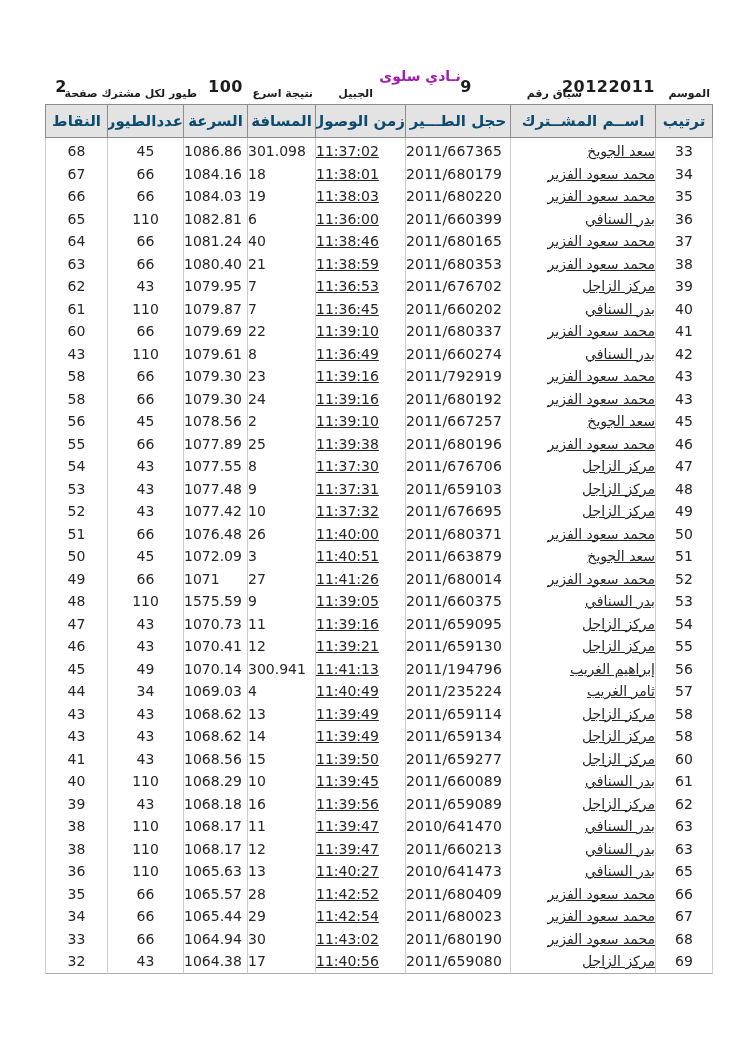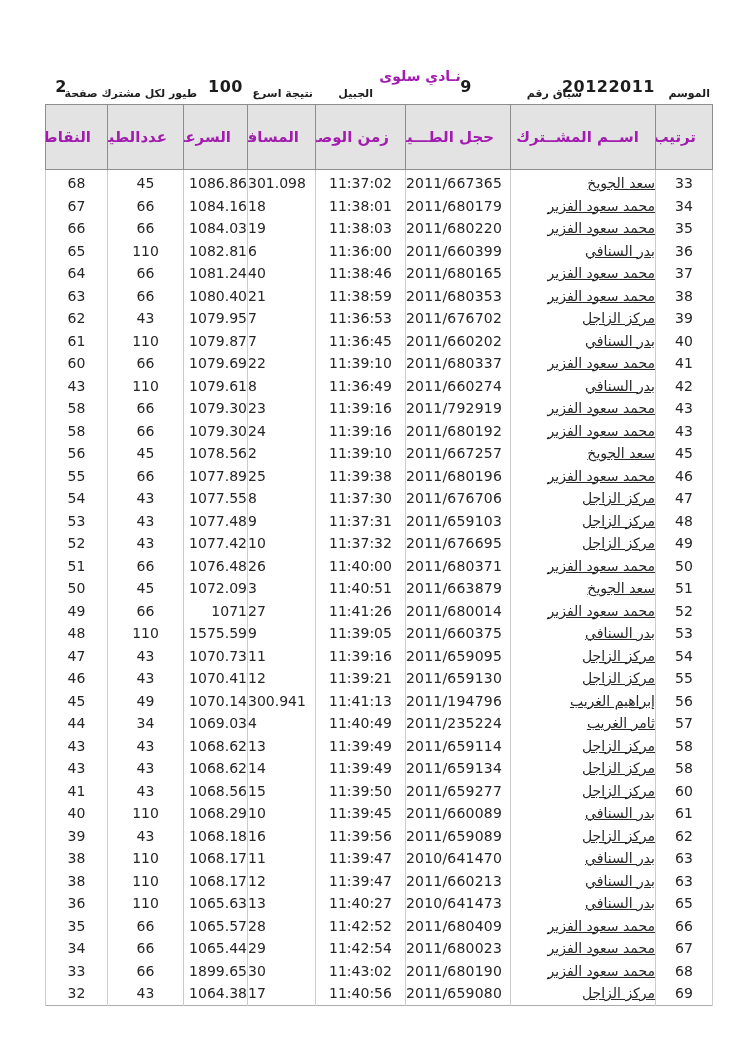--- a/index.html
+++ b/index.html
@@ -44,23 +44,23 @@
     width: 667px;
     border-collapse: collapse;
     table-layout: fixed;
   }
   table.results thead th {
     background: #e3e3e3;
     border: 1px solid #8d8d8d;
     height: 32px;
     font-size: 15px;
     font-weight: bold;
-    color: #a21caf;
+    color: #0c4a6e;
     text-align: center;
-    padding: 16px;
+    padding: 0;
     overflow: hidden;
     white-space: nowrap;
   }
   table.results tbody td {
     border-left: 1px solid #cccccc;
     border-right: 1px solid #cccccc;
     height: 22.5px;
     line-height: 22.5px;
     font-size: 14px;
     color: #262626;
@@ -68,23 +68,23 @@
     overflow: hidden;
     white-space: nowrap;
   }
   table.results tbody {
     border-bottom: 1px solid #ababab;
   }
   table.results tbody tr:first-child td { padding-top: 2px; }
   td[data-col="rank"]     { text-align: center; }
   td[data-col="name"]     { text-align: right; padding-right: 5px; text-decoration: underline; }
   td[data-col="ring"]     { text-align: left; letter-spacing: 0.2px; }
-  td[data-col="time"]     { text-align: center; padding-right: 8px; }
+  td[data-col="time"]     { text-align: left; padding-right: 8px; text-decoration: underline; }
   td[data-col="distance"] { text-align: left; }
-  td[data-col="speed"]    { text-align: right; padding-right: 5px; }
+  td[data-col="speed"]    { text-align: left; padding-right: 5px; }
   td[data-col="birds"]    { text-align: center; }
   td[data-col="points"]   { text-align: center; }
 </style>
 </head>
 <body>
 
 <div class="club-name">نـادي سلوى</div>
 
 <div class="info-line" dir="rtl">
   <span class="seg" style="right:2px">الموسم</span>
@@ -471,21 +471,21 @@
     <td data-col="speed">1065.44</td>
     <td data-col="birds">66</td>
     <td data-col="points">34</td>
   </tr>
       <tr>
     <td data-col="rank">68</td>
     <td data-col="name">محمد سعود الفزير</td>
     <td data-col="ring">2011/680190</td>
     <td data-col="time">11:43:02</td>
     <td data-col="distance">30</td>
-    <td data-col="speed">1899.65</td>
+    <td data-col="speed">1064.94</td>
     <td data-col="birds">66</td>
     <td data-col="points">33</td>
   </tr>
       <tr>
     <td data-col="rank">69</td>
     <td data-col="name">مركز الزاجل</td>
     <td data-col="ring">2011/659080</td>
     <td data-col="time">11:40:56</td>
     <td data-col="distance">17</td>
     <td data-col="speed">1064.38</td>

